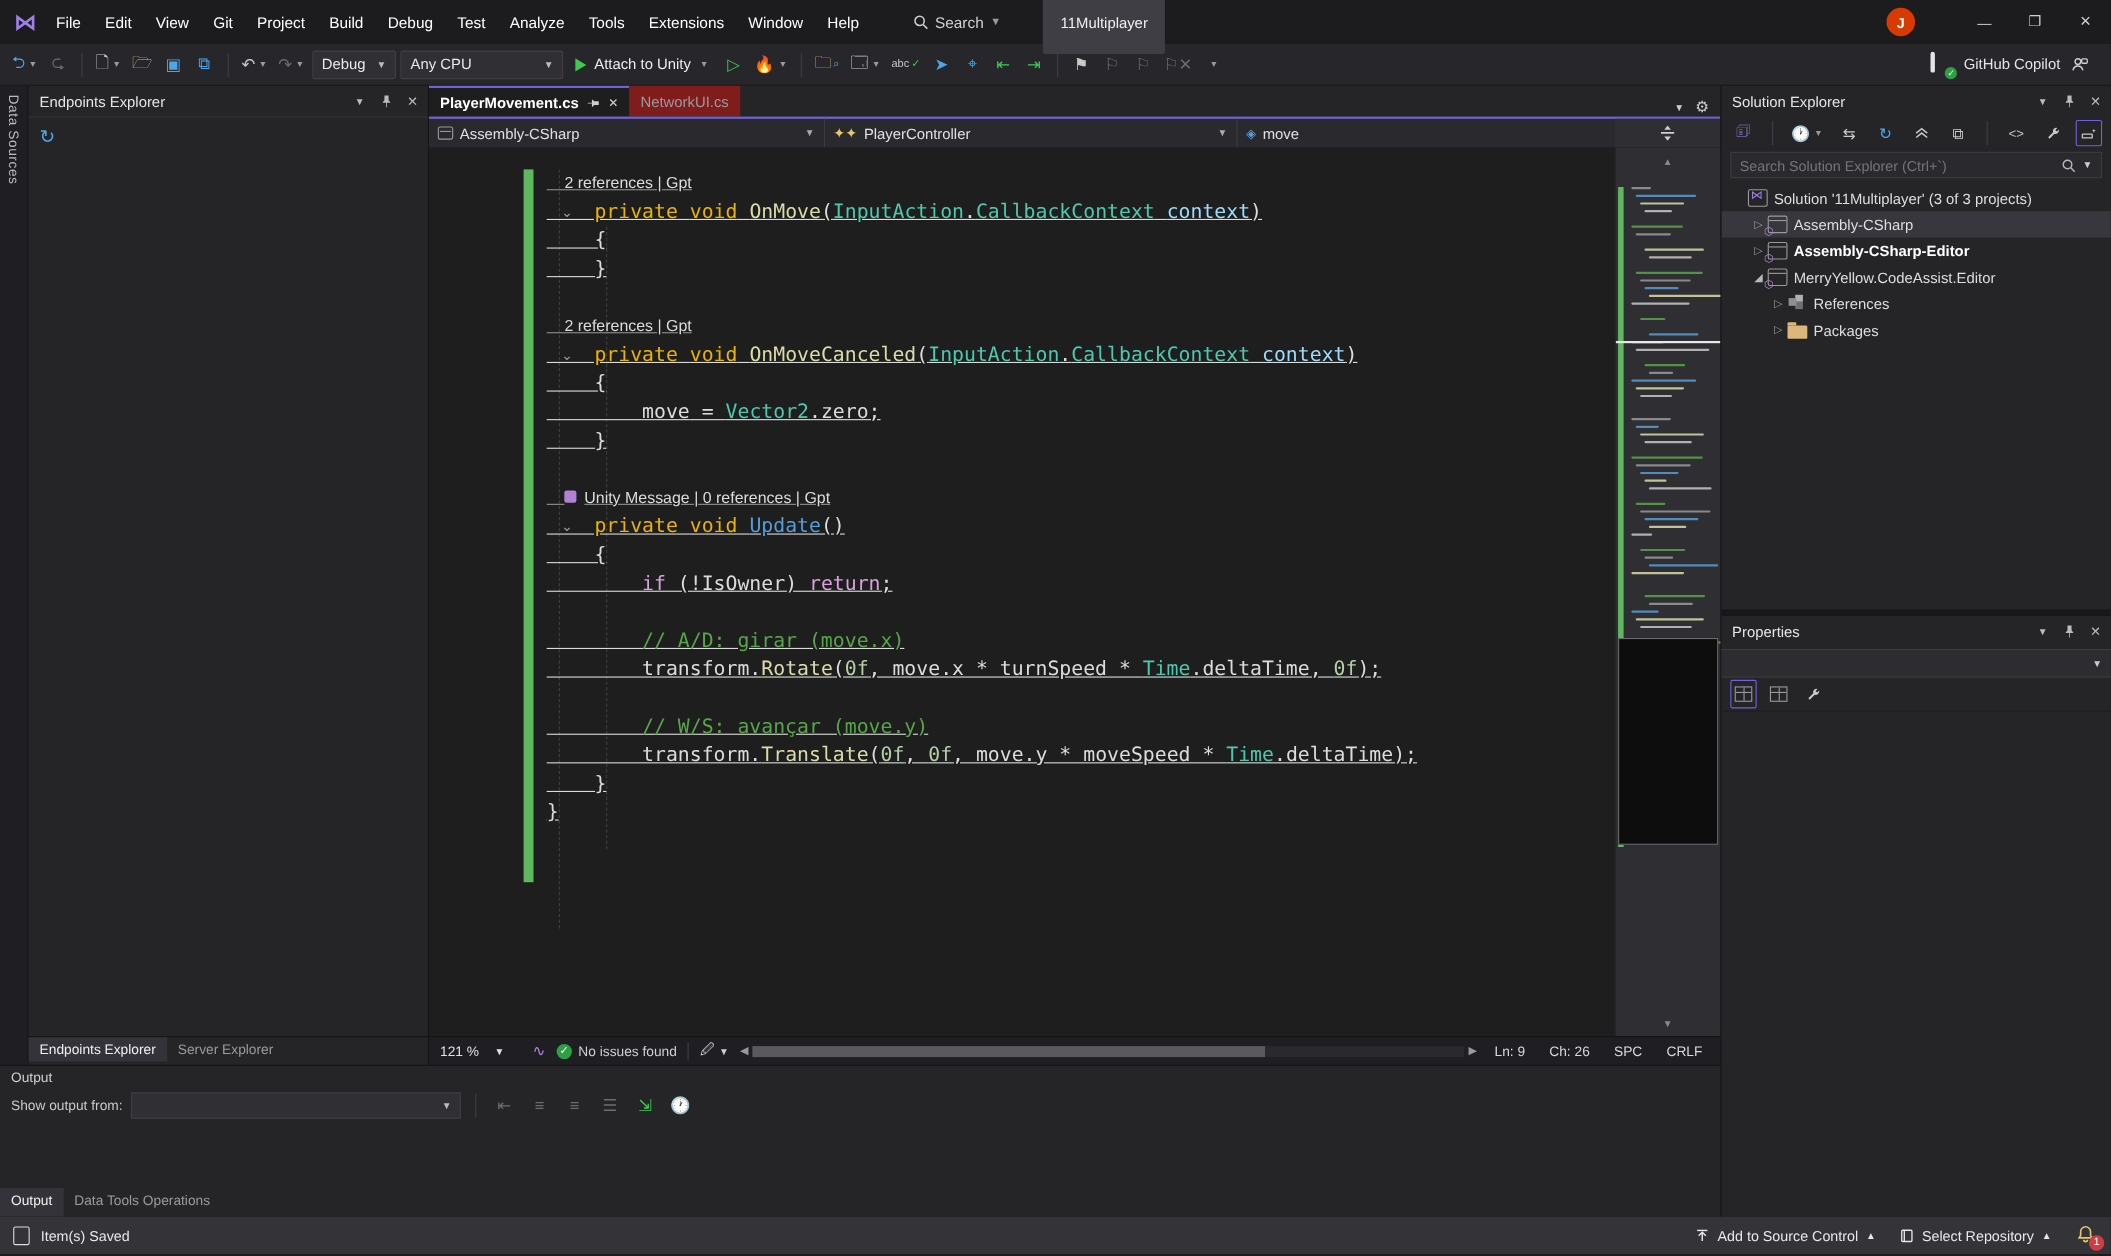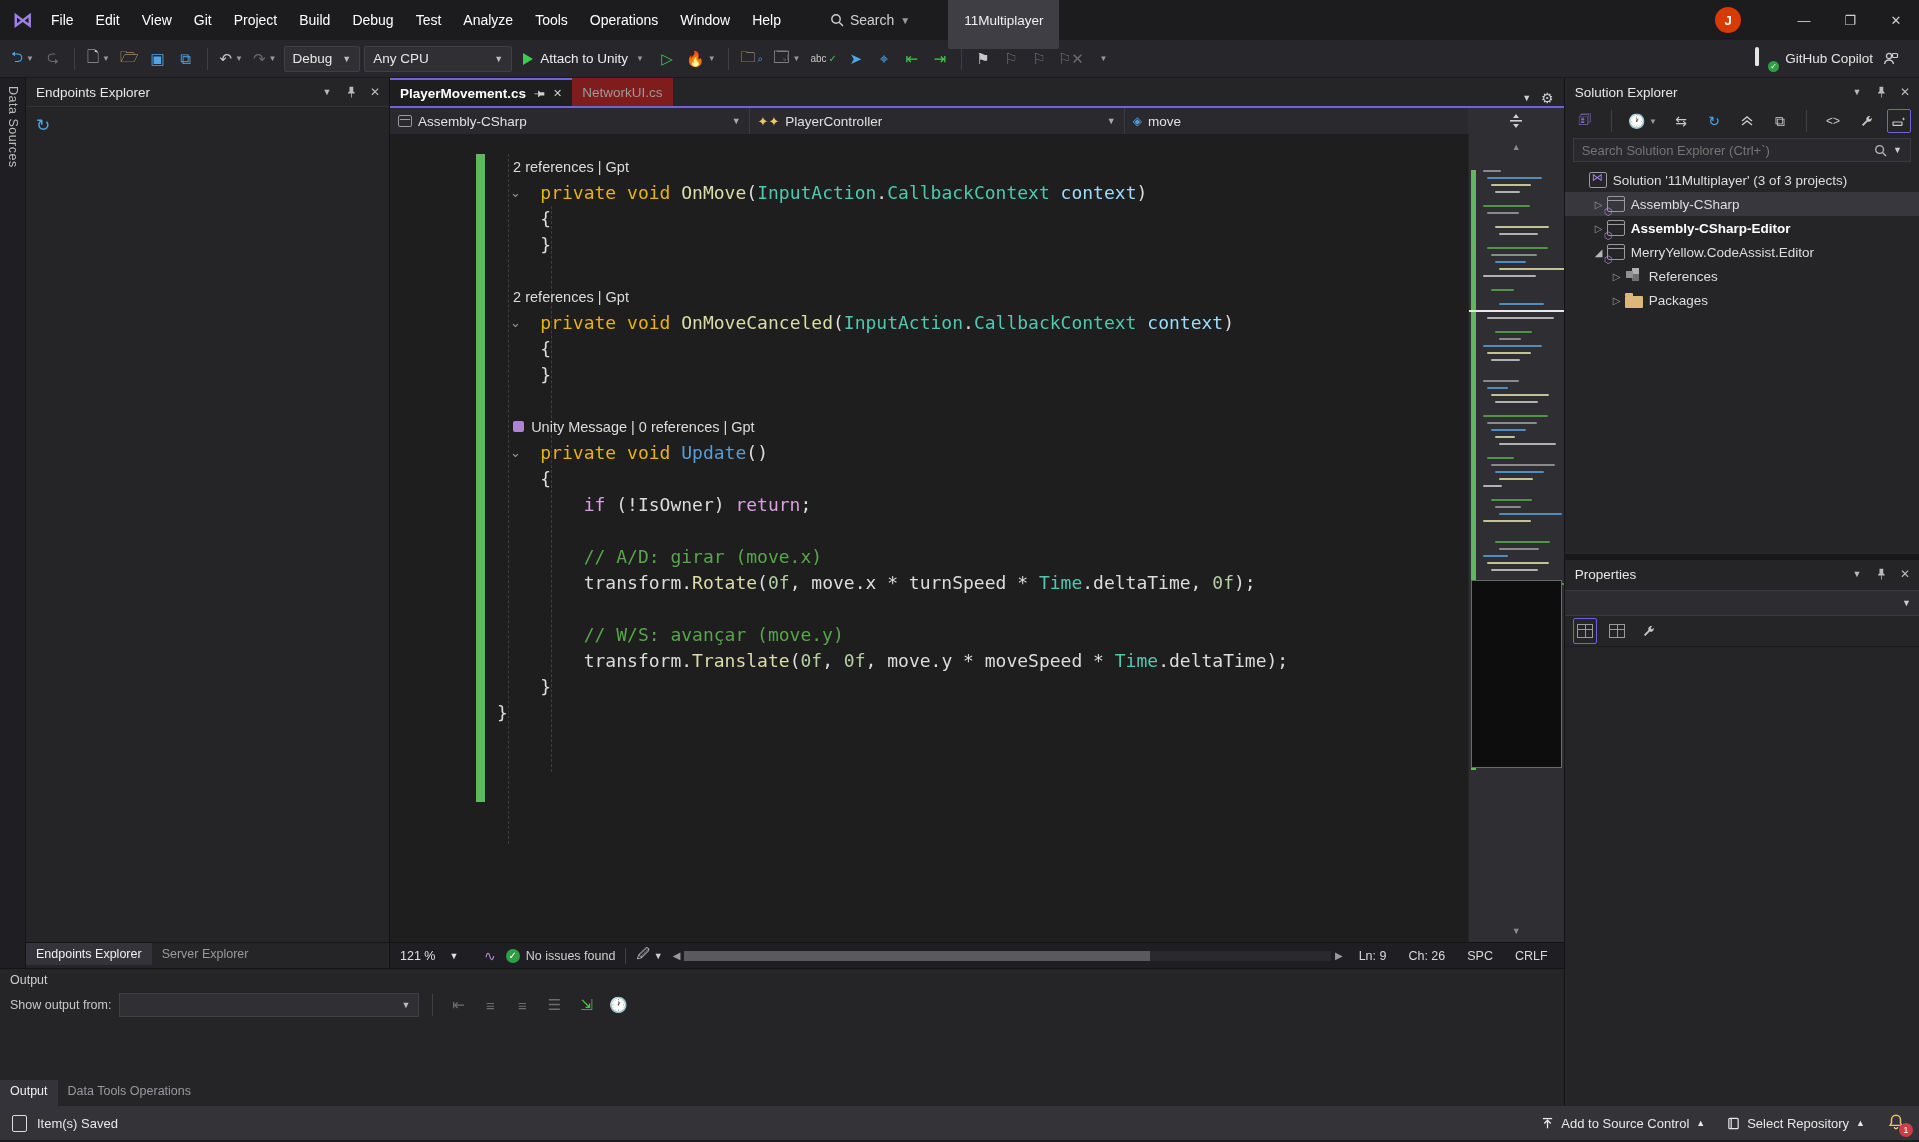--- a/index.html
+++ b/index.html
@@ -81,21 +81,21 @@
   .fld-ico { color:#569cd6; font-size:12px; }
 
   #code-wrap { flex:1; position:relative; overflow:hidden; background:#1e1e1e; }
   #code-area { position:absolute; inset:0 96px 0 0; }
   #change-bar { position:absolute; left:86px; top:20px; width:9px; height:648px; background:#5fb85f; }
   .guide { position:absolute; width:0; border-left:1px dashed #5a5a5a; opacity:.55; }
   #guide-class { left:118px; top:20px; height:690px; }
   #guide-method { left:161px; top:72px; height:566px; }
   #code-lines { position:absolute; left:0; top:20px; right:0; }
   .cl { position:relative; height:26px; line-height:26px; padding-left:107px; white-space:pre;
-        font-family:"DejaVu Sans Mono","Liberation Mono",monospace; font-size:18px; color:#dcdcdc; }
+        font-family:"DejaVu Sans Mono","Liberation Mono",monospace; font-size:18px; color:#dcdcdc;text-decoration:underline; }
   .cl .chev { position:absolute; left:120px; top:0; width:20px; color:#9a9a9e; font-size:13px;
               font-family:"Liberation Sans",sans-serif; }
   .cl.lens { font-family:"Liberation Sans","DejaVu Sans",sans-serif; font-size:14.5px; color:#8f8f8f; }
   .cl.lens .unity-cube { display:inline-block; width:11px; height:11px; background:#b180d7; margin-right:7px; border-radius:2px; }
   .tok-kw{color:#eab308} .tok-kwm{color:#569cd6} .tok-ctrl{color:#d8a0df} .tok-m{color:#dcdcaa}
   .tok-ty{color:#4ec9b0} .tok-prm{color:#9cdcfe} .tok-num{color:#b5cea8} .tok-cm{color:#57a64a}
   .tok-pl{color:#dcdcdc} .tok-fld{color:#dcdcdc}
 
   
   #minimap { position:absolute; top:0; right:0; width:96px; bottom:0; background:#2e2e33; border-left:1px solid #252528; }
@@ -186,21 +186,21 @@
         <span class="menu-item">File</span>
         <span class="menu-item">Edit</span>
         <span class="menu-item">View</span>
         <span class="menu-item">Git</span>
         <span class="menu-item">Project</span>
         <span class="menu-item">Build</span>
         <span class="menu-item">Debug</span>
         <span class="menu-item">Test</span>
         <span class="menu-item">Analyze</span>
         <span class="menu-item">Tools</span>
-        <span class="menu-item">Operations</span>
+        <span class="menu-item">Extensions</span>
         <span class="menu-item">Window</span>
         <span class="menu-item">Help</span>
       </nav>
     <div id="tb-search">
       <span class="ico">
         <svg width="14" height="14" viewBox="0 0 14 14">
             <circle cx="6" cy="6" r="4.2" fill="none" stroke="#cfcfcf" stroke-width="1.4"></circle>
             <line x1="9.2" y1="9.2" x2="13" y2="13" stroke="#cfcfcf" stroke-width="1.4"></line>
           </svg>
       </span>
@@ -365,20 +365,21 @@
               <div class="guide" id="guide-method"></div>
               <div id="code-lines">
                   <div class="cl lens"><span class="tok-pl">    2 references | Gpt</span></div>
                   <div class="cl"><span class="chev">⌄</span><span class="tok-kw">    private</span><span class="tok-pl"> </span><span class="tok-kw">void</span><span class="tok-pl"> </span><span class="tok-m">OnMove</span><span class="tok-pl">(</span><span class="tok-ty">InputAction</span><span class="tok-pl">.</span><span class="tok-ty">CallbackContext</span><span class="tok-pl"> </span><span class="tok-prm">context</span><span class="tok-pl">)</span></div>
                   <div class="cl"><span class="tok-pl">    {</span></div>
                   <div class="cl"><span class="tok-pl">    }</span></div>
                   <div class="cl"></div>
                   <div class="cl lens"><span class="tok-pl">    2 references | Gpt</span></div>
                   <div class="cl"><span class="chev">⌄</span><span class="tok-kw">    private</span><span class="tok-pl"> </span><span class="tok-kw">void</span><span class="tok-pl"> </span><span class="tok-m">OnMoveCanceled</span><span class="tok-pl">(</span><span class="tok-ty">InputAction</span><span class="tok-pl">.</span><span class="tok-ty">CallbackContext</span><span class="tok-pl"> </span><span class="tok-prm">context</span><span class="tok-pl">)</span></div>
                   <div class="cl"><span class="tok-pl">    {</span></div>
+                  <div class="cl"><span class="tok-pl">        </span><span class="tok-fld">move</span><span class="tok-pl"> = </span><span class="tok-ty">Vector2</span><span class="tok-pl">.zero;</span></div>
                   <div class="cl"><span class="tok-pl">    }</span></div>
                   <div class="cl"></div>
                   <div class="cl lens"><span>    </span><span class="unity-cube"></span><span class="tok-pl">Unity Message | 0 references | Gpt</span></div>
                   <div class="cl"><span class="chev">⌄</span><span class="tok-kw">    private</span><span class="tok-pl"> </span><span class="tok-kw">void</span><span class="tok-pl"> </span><span class="tok-kwm">Update</span><span class="tok-pl">()</span></div>
                   <div class="cl"><span class="tok-pl">    {</span></div>
                   <div class="cl"><span class="tok-pl">        </span><span class="tok-ctrl">if</span><span class="tok-pl"> (!IsOwner) </span><span class="tok-ctrl">return</span><span class="tok-pl">;</span></div>
                   <div class="cl"></div>
                   <div class="cl"><span class="tok-cm">        // A/D: girar (move.x)</span></div>
                   <div class="cl"><span class="tok-pl">        transform.</span><span class="tok-m">Rotate</span><span class="tok-pl">(</span><span class="tok-num">0f</span><span class="tok-pl">, move.x * turnSpeed * </span><span class="tok-ty">Time</span><span class="tok-pl">.deltaTime, </span><span class="tok-num">0f</span><span class="tok-pl">);</span></div>
                   <div class="cl"></div>

